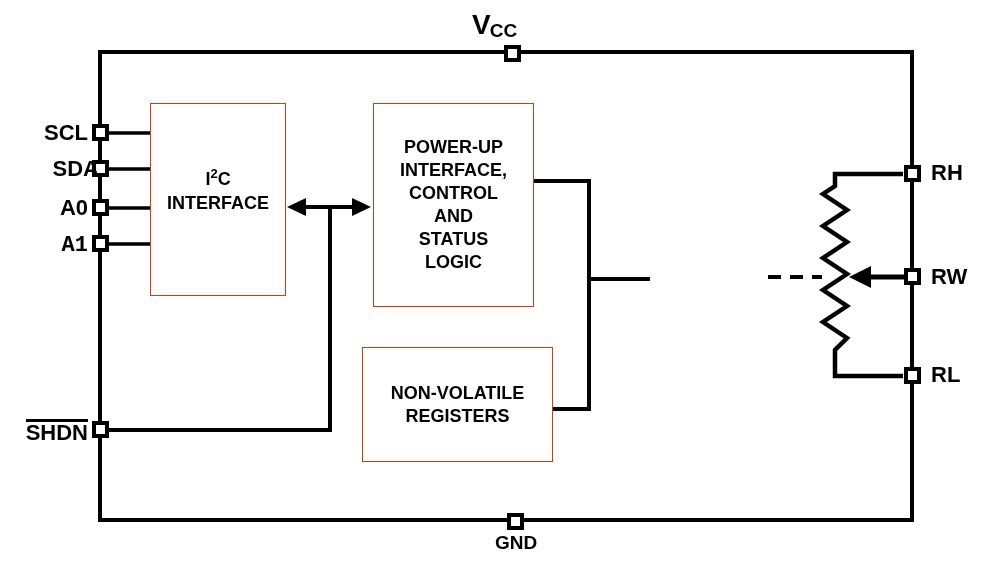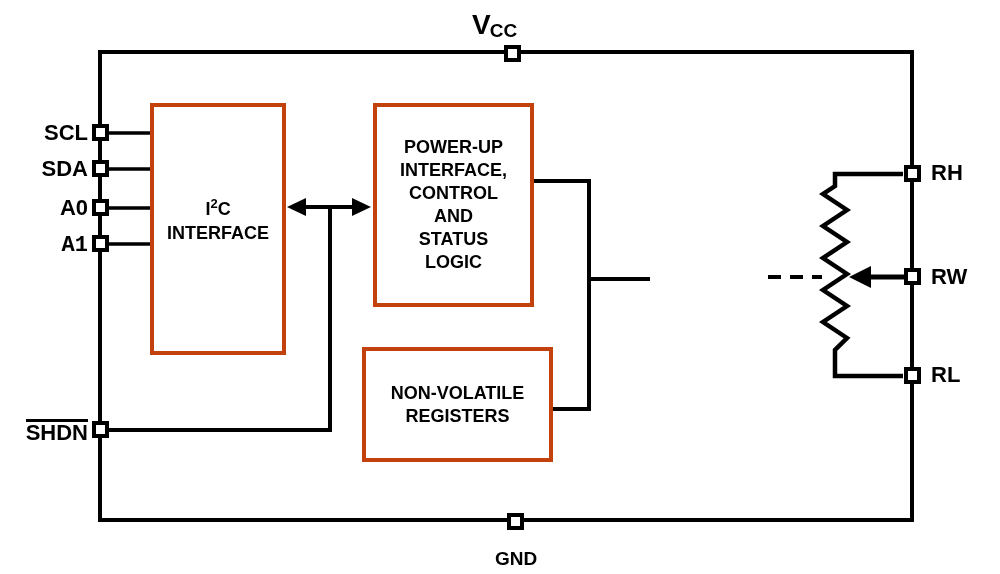--- a/index.html
+++ b/index.html
@@ -4,25 +4,25 @@
 <style>
   html,body { margin:0; padding:0; background:#ffffff; }
   .stage {
     position:relative; width:1000px; height:574px; background:#ffffff;
     font-family:"Liberation Sans", sans-serif; font-weight:bold; color:#000;
     overflow:hidden;
   }
   svg.wires { position:absolute; left:0; top:0; width:1000px; height:574px; }
 
   .block {
-    position:absolute; box-sizing:border-box; border:4px solid #c2410c; background:#fff;
+    position:absolute; box-sizing:border-box; border:1px solid #c2410c; background:#fff;
     display:flex; flex-direction:column; align-items:center; justify-content:center;
     text-align:center; font-size:18px; line-height:23px;
   }
-  #blk-i2c { left:150px; top:103px; width:136px; height:252px; padding-bottom:16px; }
+  #blk-i2c { left:150px; top:103px; width:136px; height:193px; padding-bottom:16px; }
   #blk-pwr { left:373px; top:103px; width:161px; height:204px; }
   #blk-nvr { left:362px; top:347px; width:191px; height:115px; }
   #blk-wr  { left:650px; top:235px; width:117px; height:85px; }
 
   .pin {
     position:absolute; width:9px; height:9px; box-sizing:content-box;
     border:4px solid #000; background:#fff;
   }
   #pin-vcc  { left:504px; top:45px;  }
   #pin-gnd  { left:507px; top:513px; }
@@ -31,30 +31,30 @@
   #pin-a0   { left:92px;  top:199px; }
   #pin-a1   { left:92px;  top:235px; }
   #pin-shdn { left:92px;  top:421px; }
   #pin-rh   { left:904px; top:165px; }
   #pin-rw   { left:904px; top:268px; }
   #pin-rl   { left:904px; top:367px; }
 
   .pin-label { position:absolute; font-size:22px; line-height:20px; white-space:nowrap; }
   .left-label { left:0; width:88px; text-align:right; }
   #lbl-scl  { top:123px; }
-  #lbl-sda  { top:159px; }
+  #lbl-sda  { top:159px;padding-left:11px; }
   #lbl-a0   { top:198px; }
   #lbl-a1   { top:236px;font-family:Liberation Mono, monospace; }
   #lbl-shdn { top:419px; }
   #lbl-rh { left:931px; top:163px; }
   #lbl-rw { left:931px; top:267px; }
   #lbl-rl { left:931px; top:365px; }
   #lbl-vcc { left:472px; top:10px; font-size:28px; line-height:30px; }
   #lbl-vcc .sub { font-size:19px; position:relative; top:3px; left:-1px; }
-  #lbl-gnd { left:466px; top:533px; width:100px; text-align:center; font-size:19px;margin-top:16px; }
+  #lbl-gnd { left:466px; top:533px; width:100px; text-align:center; font-size:19px; }
 
   .overline { display:inline-block; border-top:3px solid #000; padding-top:1px; }
   .sup { font-size:13px; position:relative; top:-7px; }
 </style>
 </head>
 <body>
 
 <div class="stage">
 
   <svg class="wires" viewBox="0 0 1000 574">

